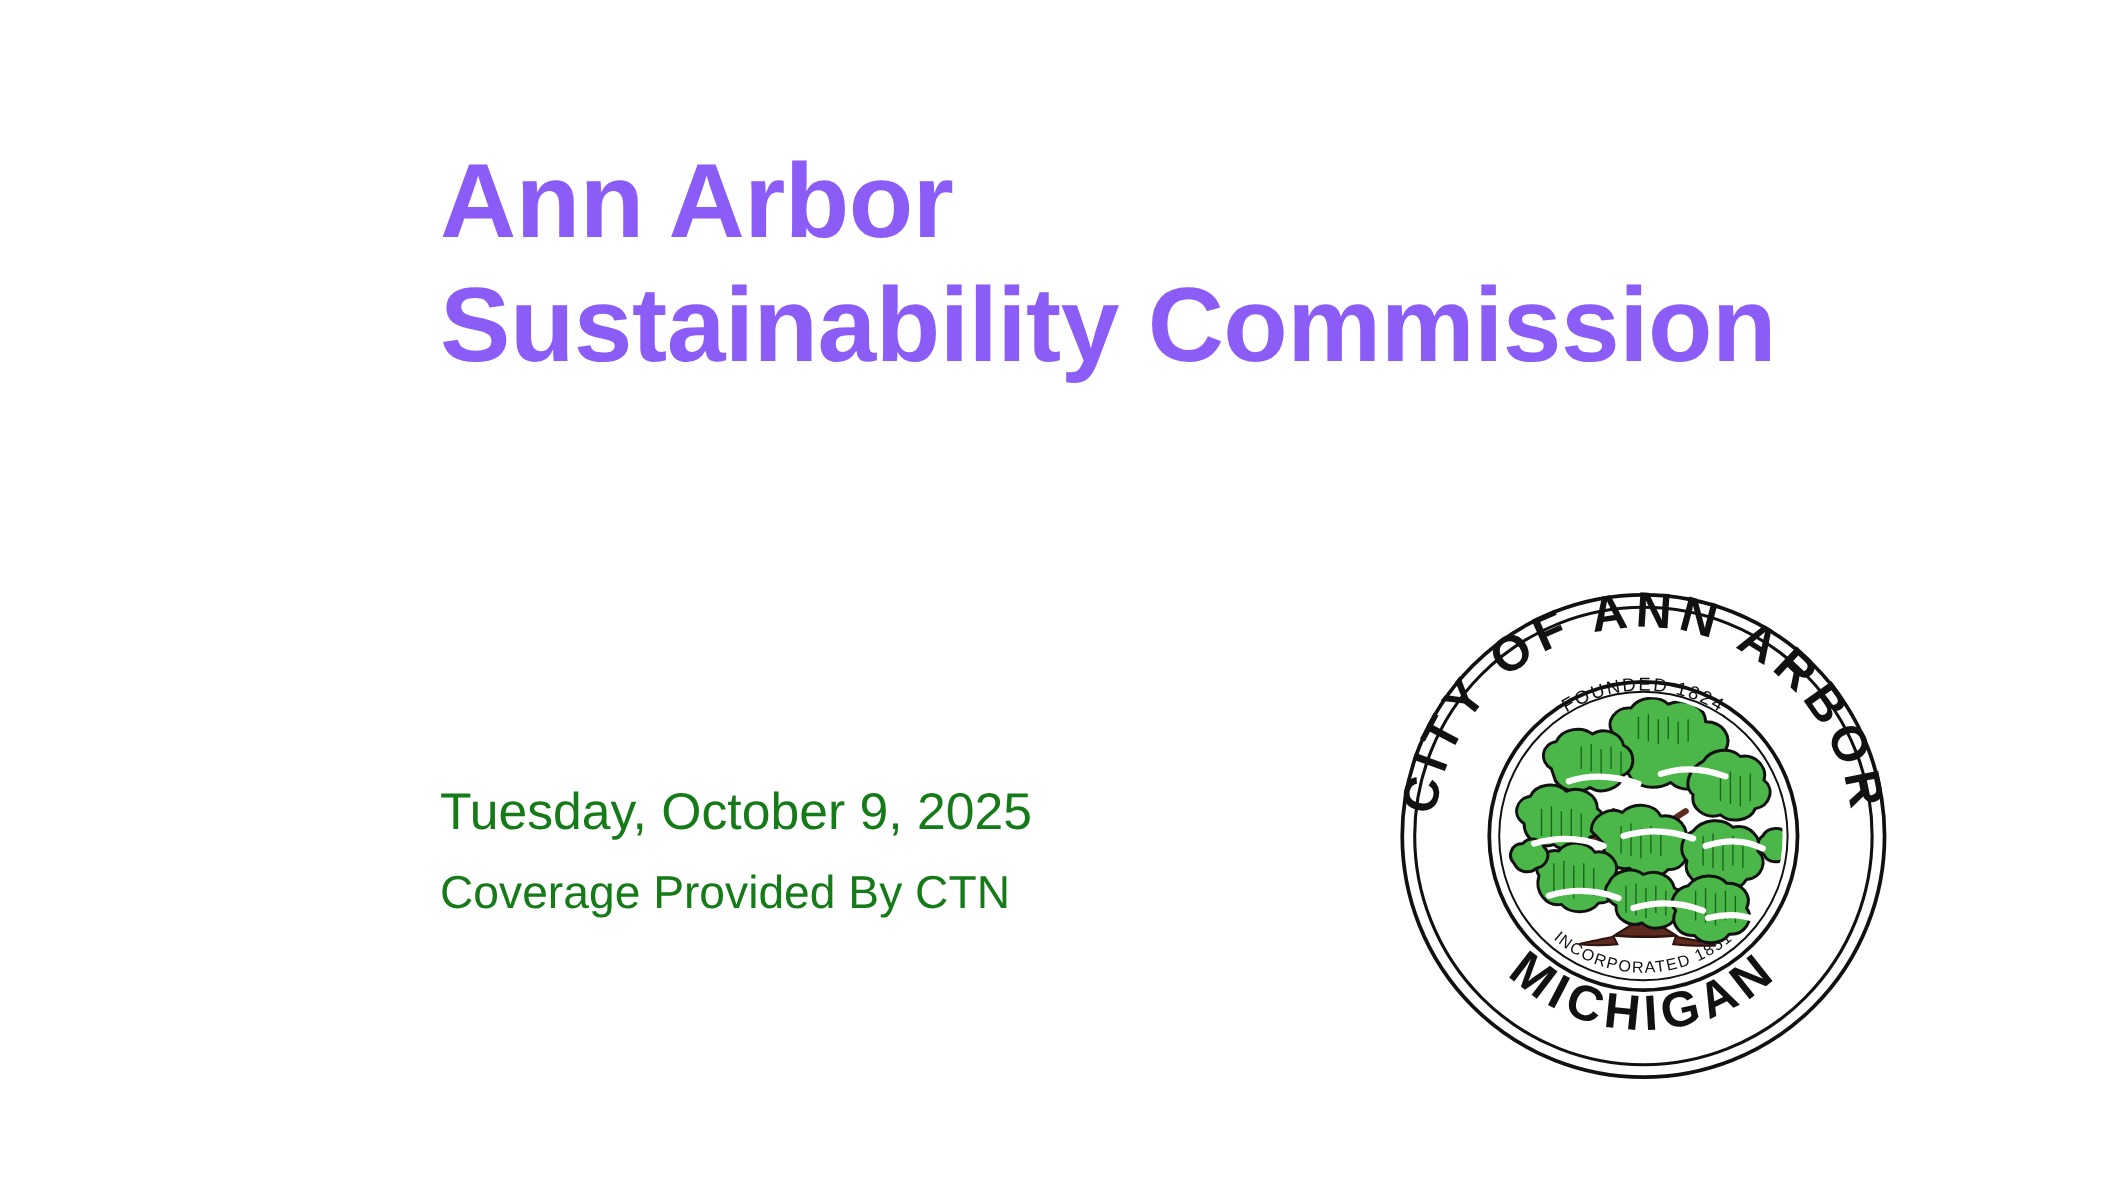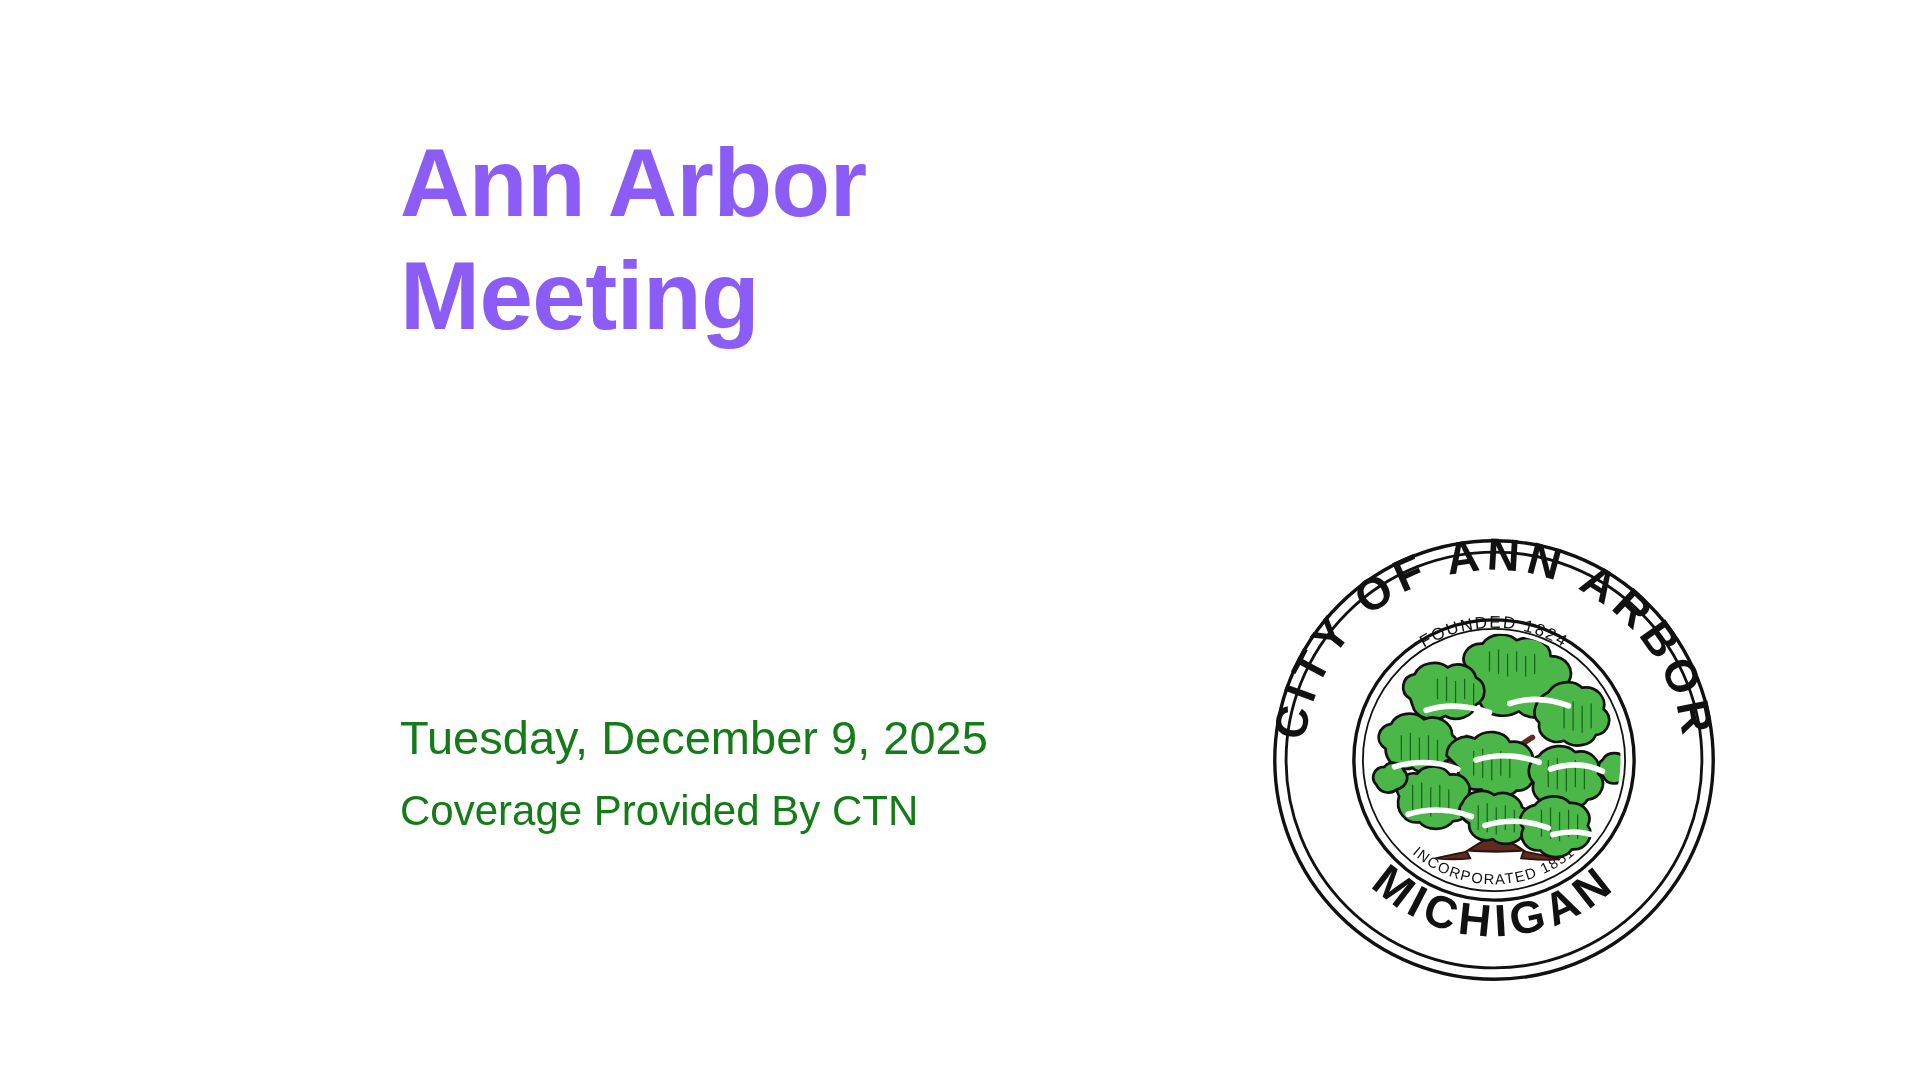--- a/index.html
+++ b/index.html
@@ -71,25 +71,25 @@
   }
   #seal svg { display: block; width: 100%; height: 100%; }
 </style>
 </head>
 <body>
 
 <div id="slide">
 
   <div id="title-block">
     <div class="title-line">Ann Arbor</div>
-    <div class="title-line">Meeting</div>
+    <div class="title-line">Sustainability Commission</div>
   </div>
 
   <div id="subtitle-block">
-    <div class="subtitle-line" id="subtitle-date">Tuesday, December 9, 2025</div>
+    <div class="subtitle-line" id="subtitle-date">Tuesday, October 9, 2025</div>
     <div class="subtitle-line" id="subtitle-coverage">Coverage Provided By CTN</div>
   </div>
 
   <div id="seal">
     <svg viewBox="0 0 400 400" xmlns="http://www.w3.org/2000/svg">
       <defs>
 
         <path id="arcTop" d="M 32,200 A 168,168 0 0 1 368,200" fill="none"></path>
         <path id="arcBottom" d="M 44,200 A 156,156 0 0 0 356,200" fill="none"></path>
 

